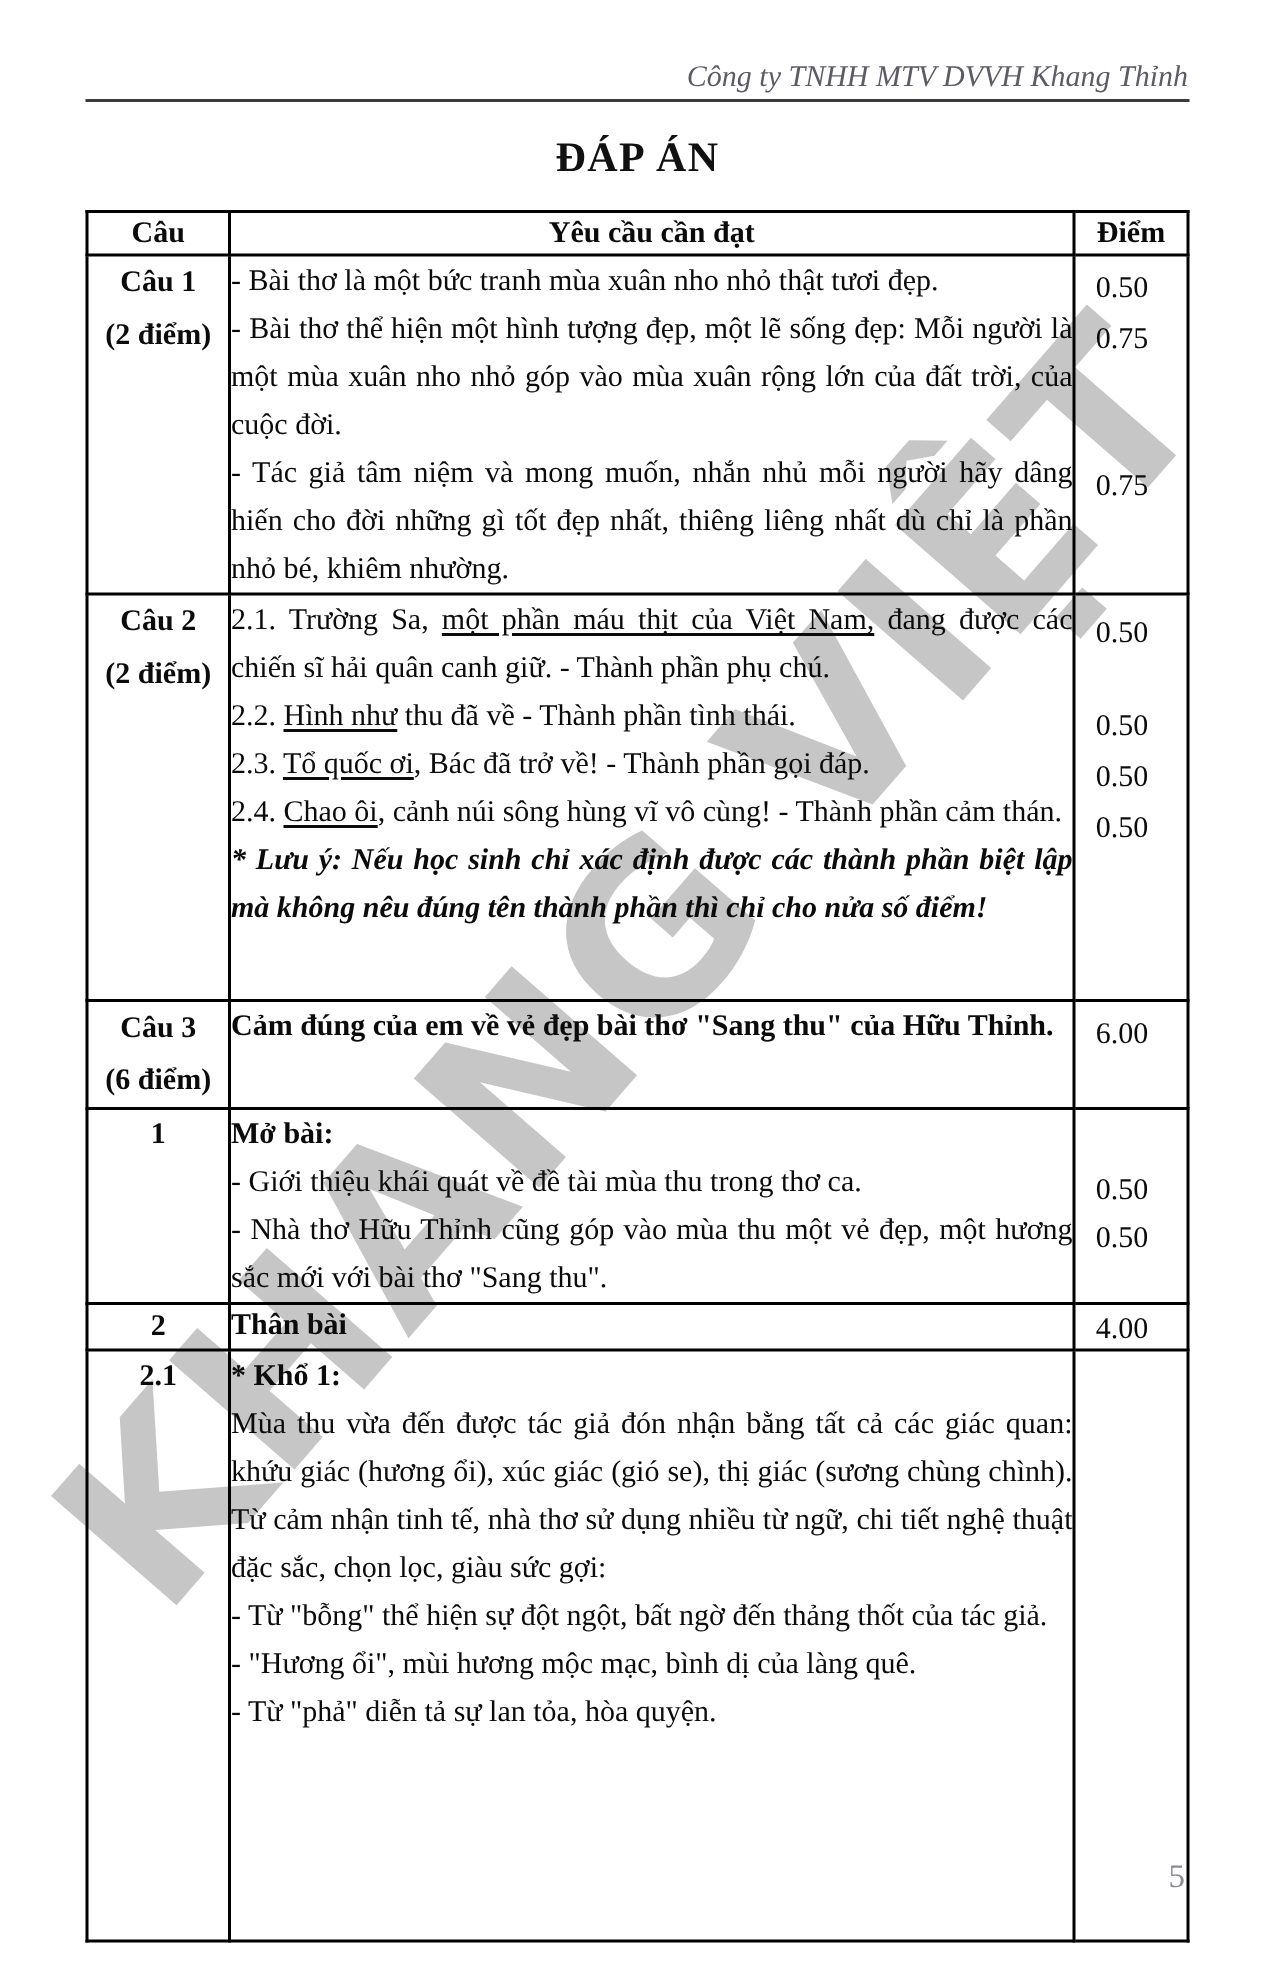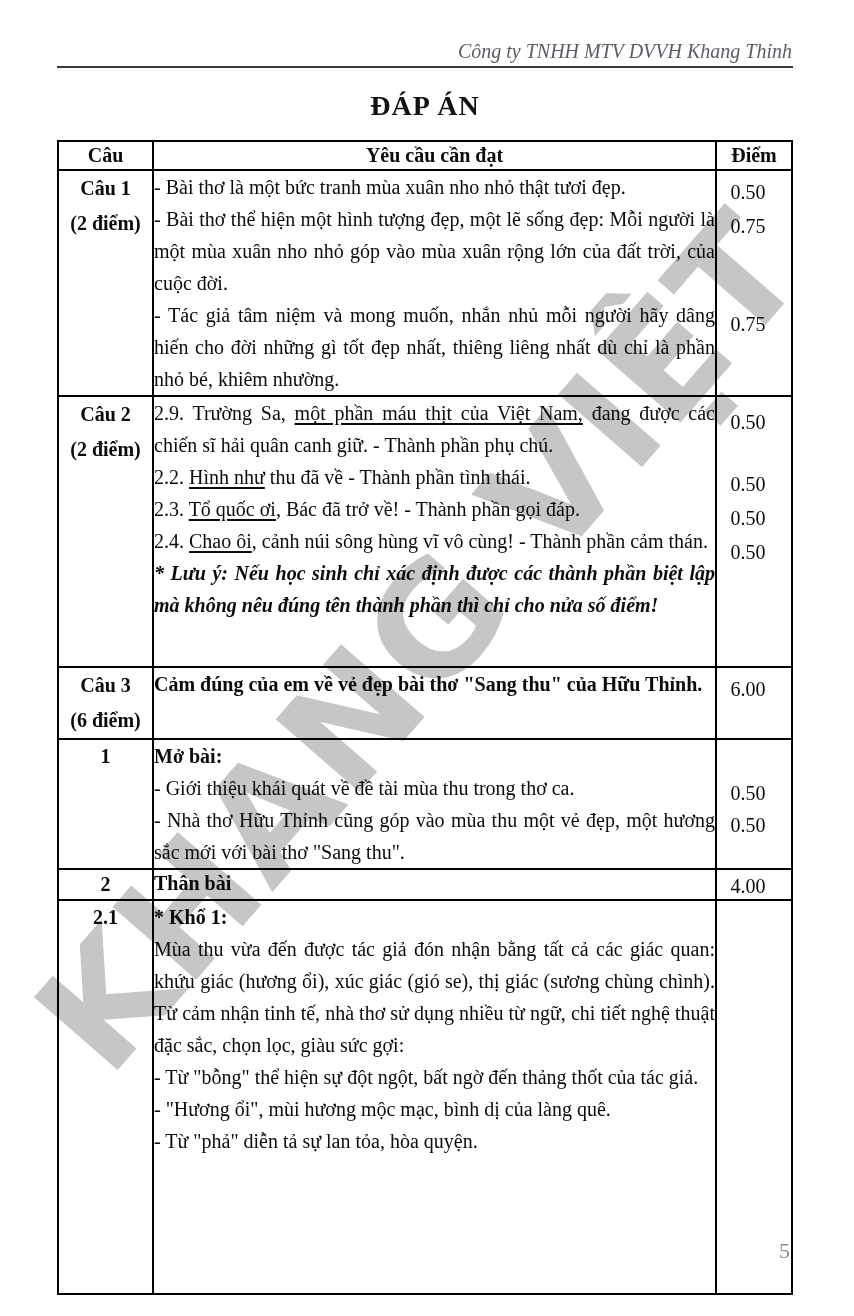--- a/index.html
+++ b/index.html
@@ -154,21 +154,21 @@
         <span class="score" style="top:138px">0.75</span>
       </td>
     </tr>
 
     <tr style="height:271px;">
       <td class="cell-label">
         <div>Câu 2</div>
         <div>(2 điểm)</div>
       </td>
       <td class="cell-content">
-        <p><span>2.9. Trường Sa, </span><span class="u">một phần máu thịt của Việt Nam,</span><span> đang được các chiến sĩ hải quân canh giữ. - Thành phần phụ chú.</span></p>
+        <p><span>2.1. Trường Sa, </span><span class="u">một phần máu thịt của Việt Nam,</span><span> đang được các chiến sĩ hải quân canh giữ. - Thành phần phụ chú.</span></p>
         <p><span>2.2. </span><span class="u">Hình như</span><span> thu đã về - Thành phần tình thái.</span></p>
         <p><span>2.3. </span><span class="u">Tổ quốc ơi</span><span>, Bác đã trở về! - Thành phần gọi đáp.</span></p>
         <p><span>2.4. </span><span class="u">Chao ôi</span><span>, cảnh núi sông hùng vĩ vô cùng! - Thành phần cảm thán.</span></p>
         <p class="note">* Lưu ý: Nếu học sinh chỉ xác định được các thành phần biệt lập mà không nêu đúng tên thành phần thì chỉ cho nửa số điểm!</p>
       </td>
       <td class="cell-score">
         <span class="score" style="top:10px">0.50</span>
         <span class="score" style="top:72px">0.50</span>
         <span class="score" style="top:106px">0.50</span>
         <span class="score" style="top:140px">0.50</span>

